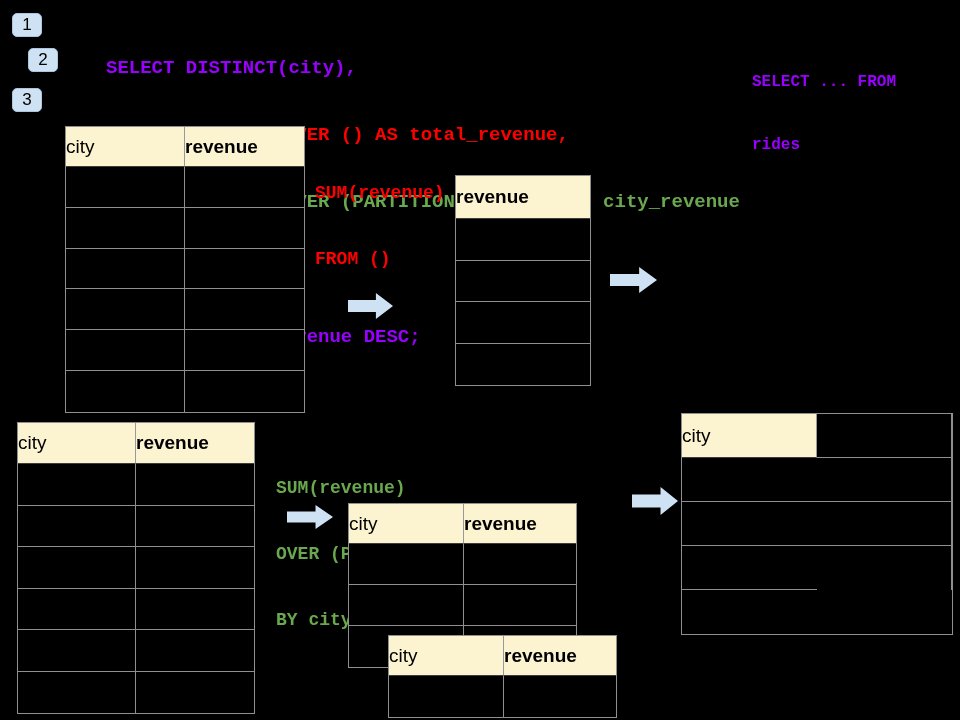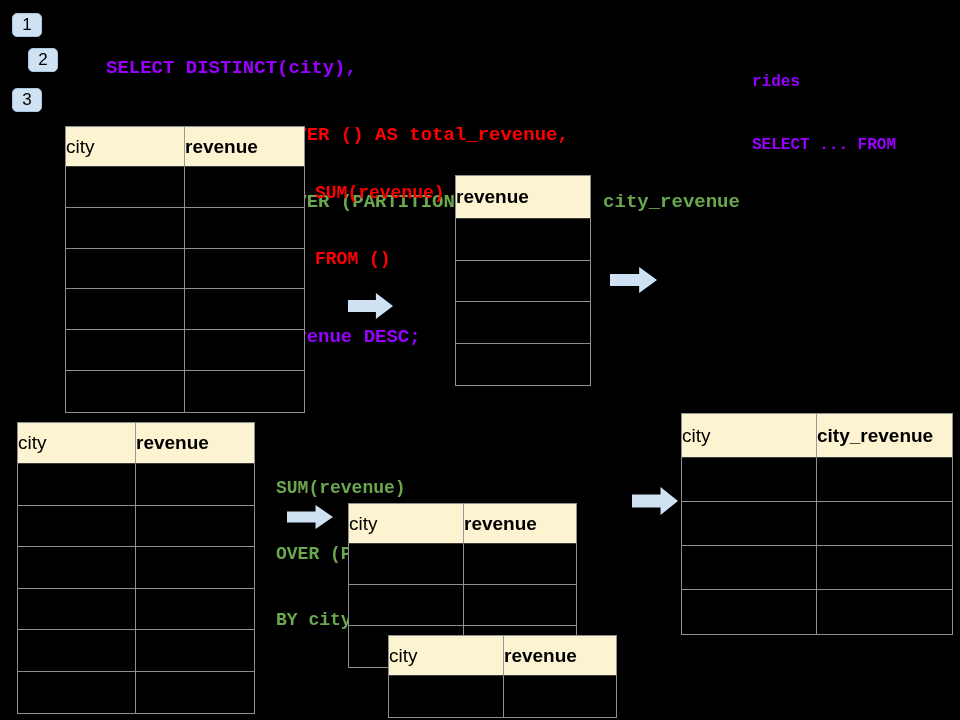--- a/index.html
+++ b/index.html
@@ -66,22 +66,22 @@
 
   <div class="abs code" id="code-main">
     <div style="color: rgb(153, 0, 255); margin-left: 16px;">SELECT DISTINCT(city),</div>
     <div style="color: rgb(255, 0, 0);">    SUM(revenue) OVER () AS total_revenue,</div>
     <div style="color: rgb(106, 168, 79);">    SUM(revenue) OVER (PARTITION BY city) as city_revenue</div>
     <div style="color: rgb(153, 0, 255);">  FROM rides</div>
     <div style="color: rgb(153, 0, 255);">  ORDER by city_revenue DESC;</div>
   </div>
 
   <div class="abs code" id="code-side" style="color: rgb(153, 0, 255);">
+    <div>SELECT ... FROM</div>
     <div>rides</div>
-    <div>SELECT ... FROM</div>
   </div>
 
   <div class="abs code" id="ann-total" style="color: rgb(255, 0, 0);">
     <div>SUM(revenue)</div>
     <div>FROM ()</div>
   </div>
 
   <div class="abs code" id="ann-partition" style="color: rgb(106, 168, 79);">
     <div>SUM(revenue)</div>
     <div>OVER (PARTITION</div>
@@ -143,21 +143,20 @@
 
   <div class="table" id="t-partition-front">
     <div class="th">city</div>
     <div class="th last">revenue</div>
   <div class="cell lastrow"></div>
       <div class="cell lastcol lastrow"></div>
     </div>
 
   <div class="table" id="t-result">
     <div class="th">city</div>
-    <div class="th last">city_revenue</div>
   <div class="cell"></div>
       <div class="cell lastcol"></div>
       <div class="cell"></div>
       <div class="cell lastcol"></div>
       <div class="cell"></div>
       <div class="cell lastcol"></div>
       <div class="cell lastrow"></div>
       <div class="cell lastcol lastrow"></div>
     </div>
 

